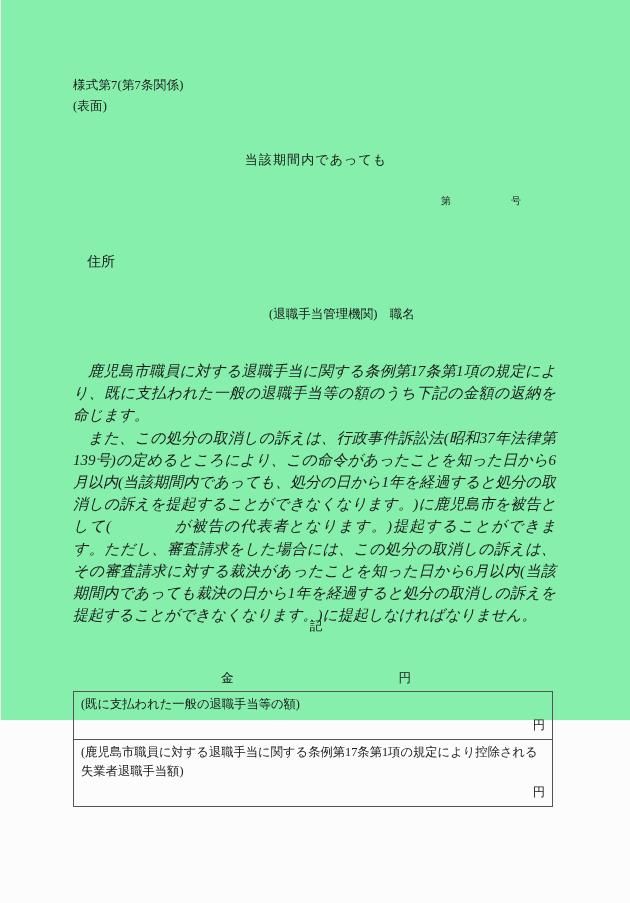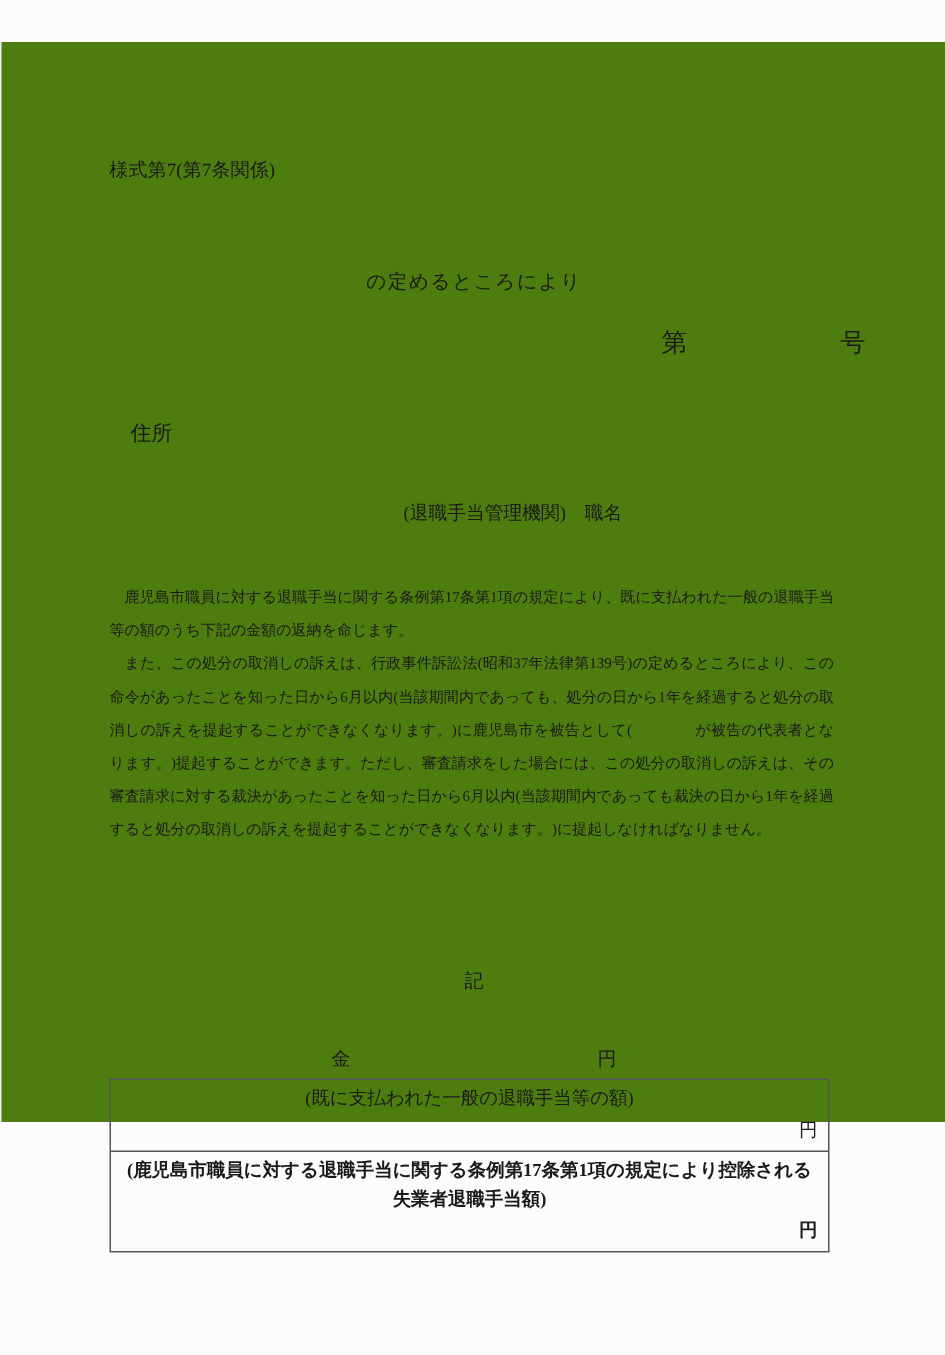--- a/index.html
+++ b/index.html
@@ -19,24 +19,23 @@
     background: #fcfcfc;
     box-sizing: border-box;
     overflow: hidden;
   }
   .sheet {
     position: absolute;
     left: 0;
     top: 0;
     width: 630px;
     height: 720px;
-    background: #4d7c0f;
+    background: #86efac;
     border-left: 1px solid #f0f0f0;
     box-sizing: border-box;
-    margin-top: 28px;
   }
 
   
   .form-header {
     position: absolute;
     left: 72px;
     top: 75px;
     font-size: 12.5px;
     line-height: 21px;
     letter-spacing: 0.2px;
@@ -52,21 +51,21 @@
     text-align: center;
     font-size: 13px;
     letter-spacing: 1.1px;
   }
 
   
   .ref-block {
     position: absolute;
     left: 440px;
     top: 190px;
-    font-size: 17px;
+    font-size: 10px;
     line-height: 22px;
   }
   .ref-line { white-space: pre; }
 
   
   .addressee {
     position: absolute;
     left: 86px;
     top: 251px;
     font-size: 14px;
@@ -84,24 +83,25 @@
   }
   .issuer .line { white-space: pre; text-align: center; }
   .issuer .line-2 { padding-left: 122px; white-space: pre; }
 
   
   .body-text {
     position: absolute;
     left: 72px;
     top: 360px;
     width: 483px;
-    font-size: 10px;
+    font-size: 15px;
     line-height: 22.2px;
     text-align: justify;
     text-justify: inter-ideograph;
+    font-style: italic;
   }
   .body-text p {
     margin: 0;
     text-indent: 1em;
   }
   .blank-gap { display: inline-block; width: 4.2em; }
 
   
   .ki-mark {
     position: absolute;
@@ -132,42 +132,43 @@
     border-collapse: collapse;
     box-sizing: border-box;
   }
   .amount-table .row {
     border-bottom: 1px solid #555555;
     box-sizing: border-box;
     padding: 3px 7px 4px 7px;
     font-size: 12.3px;
     line-height: 19px;
   }
-  .amount-table .row:last-child { border-bottom: none; font-weight: bold; }
+  .amount-table .row:last-child { border-bottom: none; }
   .amount-table .label {
-    text-align: center;
+    text-align: left;
   }
   .amount-table .unit {
     text-align: right;
     padding-top: 2px;
   }
   .row-1 { min-height: 42px; }
   .row-2 { min-height: 60px; }
 </style>
 </head>
 <body>
 
 <div id="page">
   <div class="sheet">
 
     <div class="form-header">
       <div>様式第7(第7条関係)</div>
-    </div>
-
-    <div class="doc-title">の定めるところにより</div>
+      <div>(表面)</div>
+    </div>
+
+    <div class="doc-title">当該期間内であっても</div>
 
     <div class="ref-block">
       <div class="ref-line">第　　　　　　号</div>
     </div>
 
     <div class="addressee">
       <div class="line">住所</div>
     </div>
 
     <div class="issuer">

